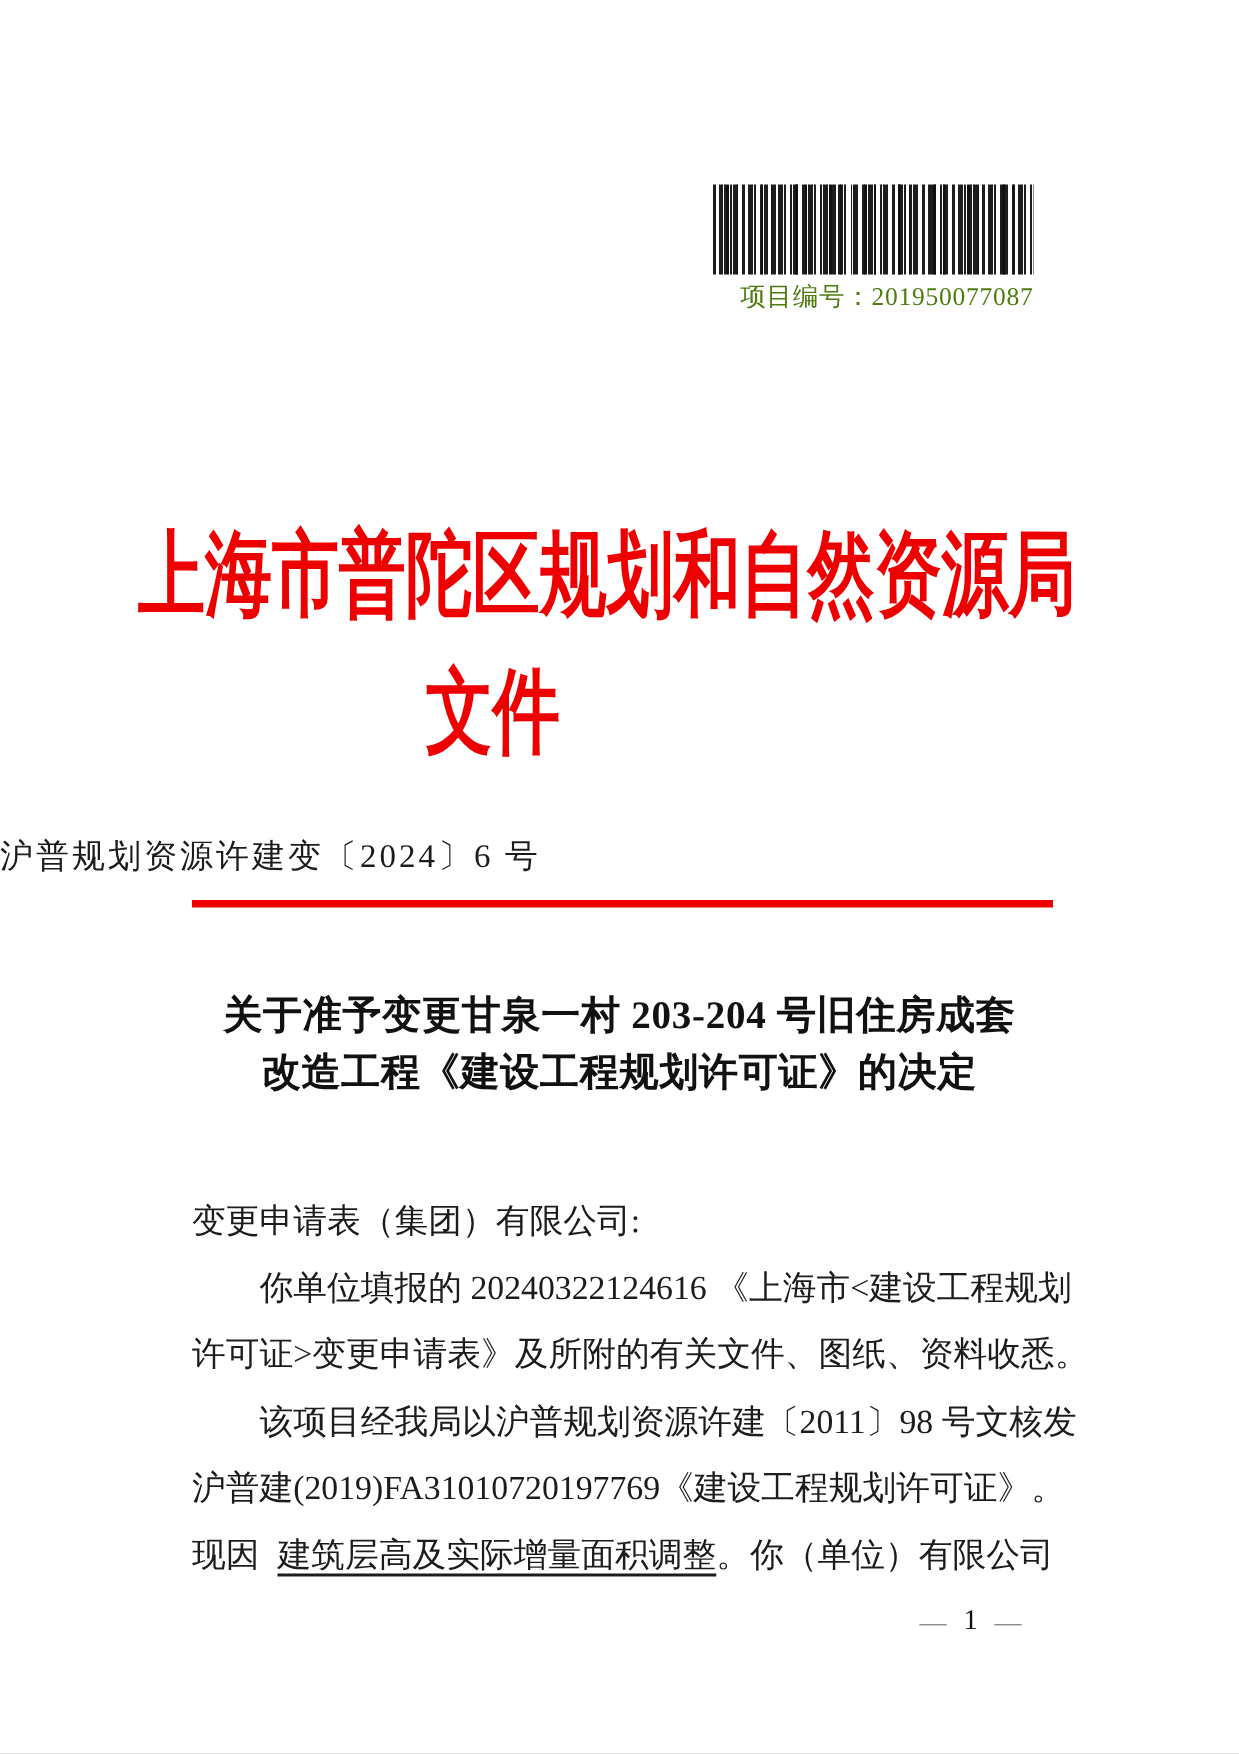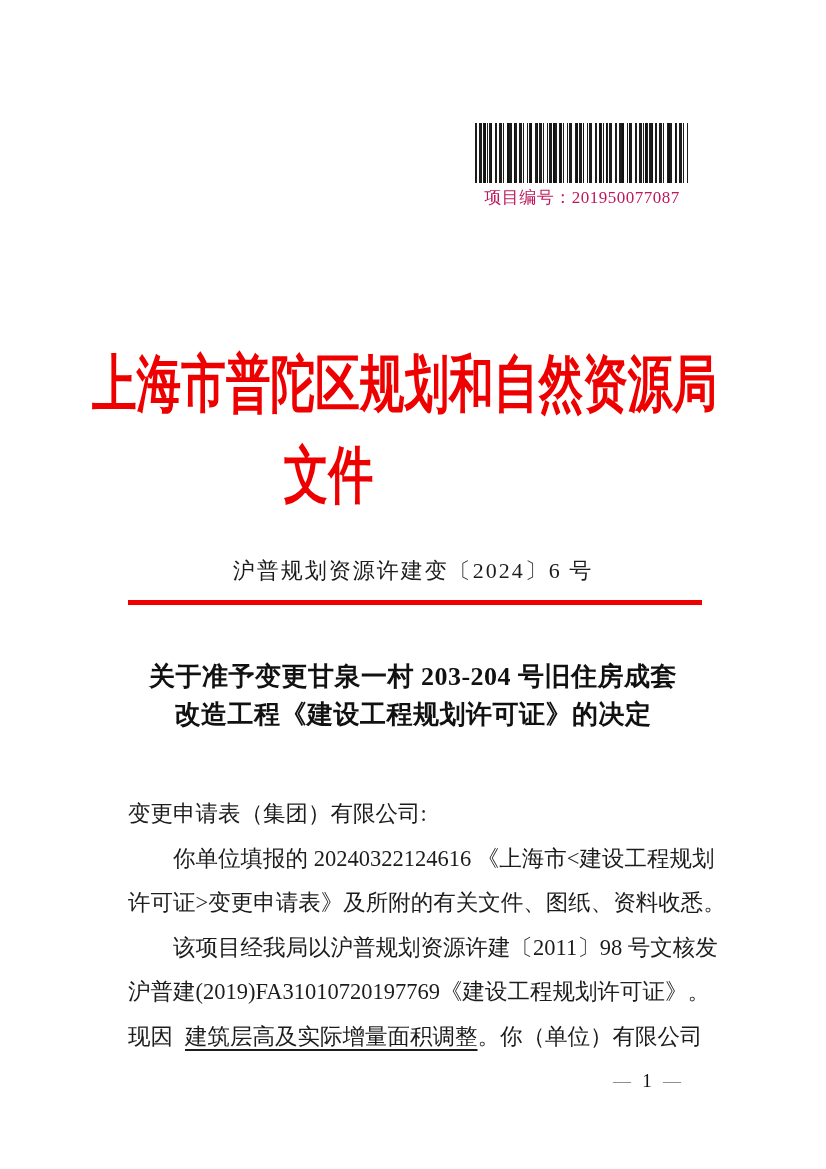--- a/index.html
+++ b/index.html
@@ -35,24 +35,24 @@
         rgba(17,17,17,0.95) 8px 9px, transparent 9px 12px,
         rgba(17,17,17,0.95) 12px 13px, transparent 13px 14px,
         rgba(17,17,17,0.95) 14px 17px, transparent 17px 20px),
       repeating-linear-gradient(90deg,
         transparent 0 9px, #111 9px 11px, transparent 11px 16px,
         #111 16px 17px, transparent 17px 23px);
     background-color: #fdfdfd;
   }
   .barcode-caption {
     margin-top: 3px;
-    text-align: center;
+    text-align: right;
     font-size: 17px;
     letter-spacing: 0.5px;
-    color: #be185d;
+    color: #4d7c0f;
     white-space: nowrap;
   }
 
   
   .agency-title {
     position: absolute;
     left: 0;
     top: 346px;
     width: 657px;
     text-align: center;
@@ -69,21 +69,21 @@
   .agency-line.second {
     margin-top: 15px;
   }
 
   
   .doc-number {
     position: absolute;
     left: 0;
     top: 556px;
     width: 826px;
-    text-align: center;
+    text-align: left;
     font-size: 22px;
     letter-spacing: 2px;
     white-space: nowrap;
     color: #1c1c1c;
   }
 
   
   .red-rule {
     position: absolute;
     left: 128px;

